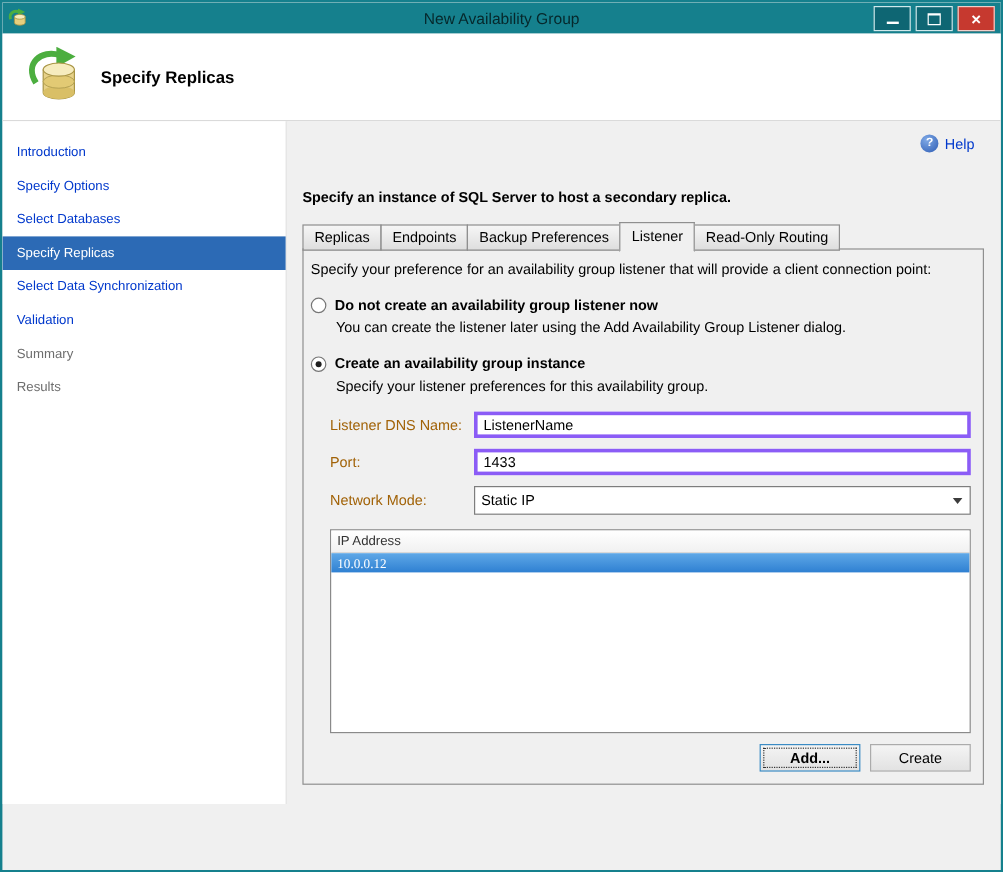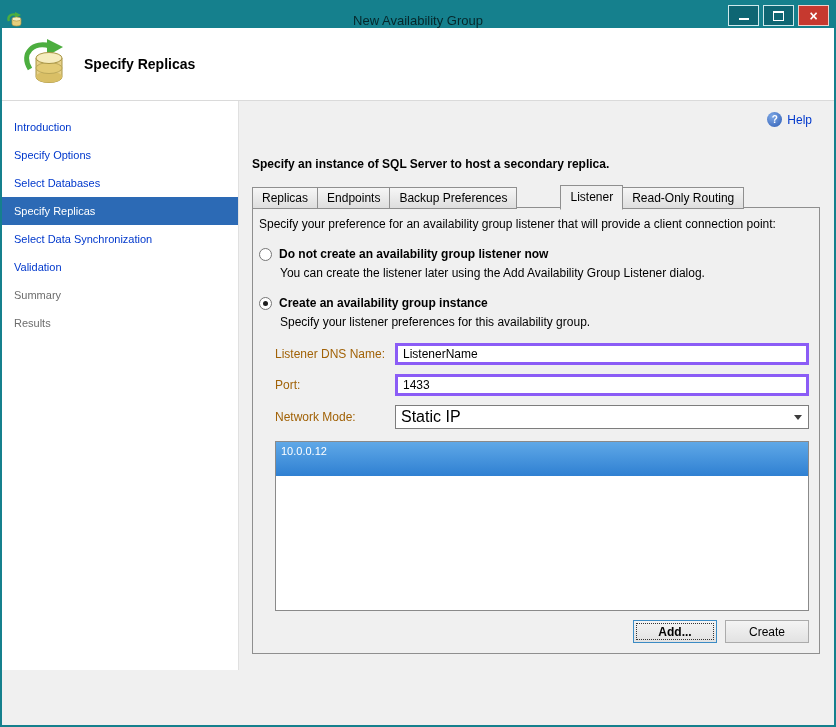--- a/index.html
+++ b/index.html
@@ -1,20 +1,20 @@
 <!DOCTYPE html>
 <html><head>
 <meta charset="utf-8">
 <style>
   html,body{margin:0;padding:0;}
   body{font-family:"Liberation Sans",sans-serif;background:#cfcfcf;}
   .window{position:relative;width:836px;height:727px;background:#f0f0f0;border:2px solid #15808d;box-sizing:border-box;overflow:hidden;}
 
   
-  .titlebar{height:26px;background:#15808d;position:relative;display:flex;align-items:flex-end;padding:0 5px;}
+  .titlebar{height:26px;background:#15808d;position:relative;display:flex;align-items:center;padding:0 5px;}
   .titlebar-icon{width:16px;height:16px;flex:none;z-index:2;}
   .titlebar-title{position:absolute;left:0;right:0;text-align:center;font-size:13px;color:#06272b;}
   .win-controls{position:absolute;right:5px;top:3px;display:flex;gap:4px;z-index:2;}
   .win-btn{width:29px;height:19px;background:#0e6673;border:1px solid #cfe9ec;display:flex;align-items:center;justify-content:center;cursor:pointer;color:#fff;}
   .win-btn.close{background:#c6392f;border-color:#f0d0cb;font-weight:bold;font-size:14px;line-height:1;}
   .glyph-min{width:10px;height:2px;background:#fff;margin-top:7px;}
   .glyph-max{width:9px;height:7px;border:1px solid #fff;border-top-width:2px;}
 
   
   .header{position:absolute;top:26px;left:0;width:100%;height:72px;background:#fff;border-bottom:1px solid #dadada;display:flex;align-items:center;}
@@ -28,39 +28,39 @@
   .side-item.disabled{color:#6d6d6d;cursor:default;}
 
   
   .main{position:absolute;top:99px;left:238px;right:0;bottom:55px;background:#f0f0f0;}
   .help{position:absolute;top:11px;right:22px;display:flex;align-items:center;gap:5px;font-size:12px;color:#0038cc;cursor:pointer;}
   .help-icon{width:15px;height:15px;border-radius:50%;background:radial-gradient(circle at 35% 30%,#7fa9e6,#2d5cb4);color:#fff;font-size:10px;font-weight:bold;display:flex;align-items:center;justify-content:center;}
   .instruction{position:absolute;top:56px;left:12px;font-size:12px;font-weight:bold;color:#000;}
 
   .tabs{position:absolute;top:84px;left:12px;display:flex;align-items:flex-end;z-index:2;}
   .tab{height:20px;line-height:20px;padding:0 9px;font-size:12px;color:#000;background:linear-gradient(#f6f6f6,#dedede);border:1px solid #8f8f8f;margin-right:-1px;cursor:pointer;white-space:nowrap;}
-  .tab.active{height:23px;line-height:23px;background:#f0f0f0;border-bottom:1px solid #f0f0f0;margin-bottom:-1px;z-index:3;position:relative;margin-left:44px;}
+  .tab.active{height:23px;line-height:23px;background:#f0f0f0;border-bottom:1px solid #f0f0f0;margin-bottom:-1px;z-index:3;position:relative;}
 
   .panel{position:absolute;top:106px;left:12px;right:14px;bottom:16px;border:1px solid #8f8f8f;background:#f0f0f0;box-sizing:border-box;padding:9px 10px 8px 6px;}
   .pref-text{font-size:12px;color:#000;}
   .radio-row{display:flex;align-items:center;gap:7px;margin-top:16px;cursor:pointer;}
   .radio{width:13px;height:13px;border-radius:50%;border:1px solid #767676;background:#fff;flex:none;position:relative;box-sizing:border-box;}
   .radio.checked::after{content:"";position:absolute;left:3px;top:3px;width:5px;height:5px;border-radius:50%;background:#1f1f1f;}
   .radio-label{font-size:12px;font-weight:bold;color:#000;}
   .radio-desc{margin:5px 0 0 21px;font-size:12px;color:#000;}
 
   .form{margin:14px 0 0 16px;display:grid;grid-template-columns:112px 1fr;row-gap:9px;column-gap:8px;align-items:center;}
   .form label{font-size:12px;color:#a16207;}
   .textbox{height:22px;border:3px solid #8b5cf6;background:#fff;font:12px "Liberation Sans",sans-serif;padding:0 5px;width:100%;box-sizing:border-box;}
-  .combo{height:22px;border:1px solid #7d7d7d;background:#fff;display:flex;align-items:center;justify-content:space-between;padding:0 6px 0 5px;font-size:16px;cursor:pointer;}
+  .combo{height:22px;border:1px solid #7d7d7d;background:#fff;display:flex;align-items:center;justify-content:space-between;padding:0 6px 0 5px;font-size:12px;cursor:pointer;}
   .combo-arrow{width:0;height:0;border-left:4px solid transparent;border-right:4px solid transparent;border-top:5px solid #3c3c3c;}
 
   .iplist{margin:12px 0 0 16px;height:168px;border:1px solid #8a8a8a;background:#fff;overflow:hidden;}
   .list-header{height:18px;line-height:18px;background:linear-gradient(#ffffff,#f1f1f1);border-bottom:1px solid #d8d8d8;font-size:11px;color:#333;padding-left:5px;cursor:pointer;}
-  .list-row{height:34px;line-height:18px;font-size:11px;padding-left:5px;cursor:pointer;}
+  .list-row{height:16px;line-height:18px;font-size:11px;padding-left:5px;cursor:pointer;font-family:Liberation Serif, serif;}
   .list-row.selected{background:linear-gradient(#5fa8e7,#2f80d2);color:#fff;}
 
   .list-buttons{margin-top:9px;display:flex;justify-content:flex-end;gap:8px;}
   .btn{min-width:84px;height:23px;background:linear-gradient(#f4f4f4,#e2e2e2);border:1px solid #ababab;font:12px "Liberation Sans",sans-serif;color:#000;cursor:pointer;}
   .btn.focused{border-color:#3b8bc4;outline:1px dotted #333;outline-offset:-4px;font-weight:bold;}
 
   
   .footer{position:absolute;left:0;right:0;bottom:0;height:55px;background:#f0f0f0;border-top:1px solid #dcdcdc;display:flex;align-items:center;justify-content:flex-end;padding-right:25px;box-sizing:border-box;gap:12px;}
   .footer .btn{min-width:80px;}
   .footer .btn.cancel{margin-left:8px;}
@@ -153,20 +153,21 @@
         <label>Port:</label>
         <input class="textbox" type="text" value="1433" style="">
         <label>Network Mode:</label>
         <div class="combo">
           <span>Static IP</span>
           <span class="combo-arrow"></span>
         </div>
       </div>
 
       <div class="iplist">
+        <div class="list-header">IP Address</div>
         <div class="list-row selected">10.0.0.12</div>
       </div>
 
       <div class="list-buttons">
         <button class="btn focused">Add...</button>
         <button class="btn">Create</button>
       </div>
 
     </div>
   </div>

